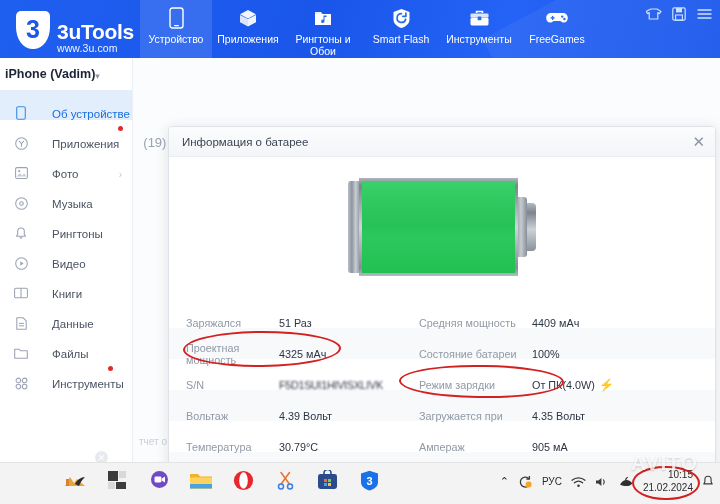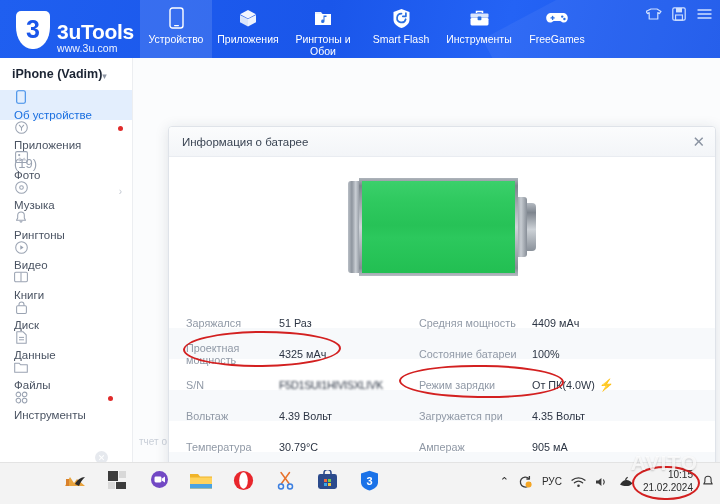--- a/index.html
+++ b/index.html
@@ -47,27 +47,27 @@
   .topright { position: absolute; right: 8px; top: 6px; display: flex; gap: 9px; align-items: center; }
   .topright .ti { width: 16px; height: 16px; display: flex; align-items: center; justify-content: center; cursor: pointer; }
 
   
   .mainarea { position: absolute; left: 0; top: 58px; width: 720px; height: 404px; background: #fff; }
 
   .sidebar {
     position: absolute; left: 0; top: 0; width: 133px; height: 404px;
     background: #fff; border-right: 1px solid #eceef1;
   }
-  .devrow { display: flex; align-items: flex-end; padding: 9px 0 9px 12px; }
+  .devrow { display: flex; align-items: flex-end; padding: 9px 0 9px 5px; }
   .devname { font-size: 12.5px; font-weight: bold; color: #1b2433; }
   .chev { color: #8d95a3; font-size: 9px; }
 
   .sbitem {
-    display: flex; align-items: flex-start; gap: 5px; height: 30px;
-    padding-left: 14px; color: #4a5362; font-size: 11.5px; cursor: pointer; position: relative; flex-direction: column;
+    display: flex; align-items: flex-end; gap: 24px; height: 30px;
+    padding-left: 14px; color: #4a5362; font-size: 11.5px; cursor: pointer; position: relative;
   }
   .sbitem.sel { background: #e3eefd; color: #1a6fe0; }
   .sbicon { width: 14px; height: 14px; flex: none; display: flex; align-items: center; justify-content: center; color: #9aa3b2; }
   .sbitem.sel .sbicon { color: #3b8ae8; }
   .count { color: #9aa3b2; font-size: 13px; }
   .dot { width: 5px; height: 5px; border-radius: 50%; background: #e02b2b; position: absolute; top: 6px; }
   .arrowr { margin-left: auto; margin-right: 10px; color: #c3c9d2; font-size: 10px; }
 
   .bgcontent { position: absolute; left: 133px; top: 0; right: 0; bottom: 0; background: #fbfcfd; }
   .bgfaint { position: absolute; left: 6px; top: 378px; font-size: 10px; color: #c9cfd8; }
@@ -342,29 +342,20 @@
       <div class="sbitem">
         <span class="sbicon">
             <svg width="14" height="12" viewBox="0 0 14 12">
               <rect x=".6" y="1.2" width="12.8" height="9.6" rx="1.2" fill="none" stroke="currentColor" stroke-width="1.05"></rect>
               <line x1="7" y1="1.6" x2="7" y2="10.4" stroke="currentColor" stroke-width="1.05"></line>
             </svg>
           </span>
         <span>Книги</span>
       </div>
 
-      <div class="sbitem">
-        <span class="sbicon">
-            <svg width="11" height="13" viewBox="0 0 11 13">
-              <rect x=".6" y="4.8" width="9.8" height="7.6" rx="1.2" fill="none" stroke="currentColor" stroke-width="1.05"></rect>
-              <path d="M3 4.8V3.4a2.5 2.5 0 0 1 5 0v1.4" fill="none" stroke="currentColor" stroke-width="1.05"></path>
-            </svg>
-          </span>
-        <span>Диск</span>
-      </div>
 
       <div class="sbitem">
         <span class="sbicon">
             <svg width="11" height="13" viewBox="0 0 11 13">
               <path d="M.8.8h6.4l3 3v8.4H.8z" fill="none" stroke="currentColor" stroke-width="1.05" stroke-linejoin="round"></path>
               <path d="M3 6.4h5M3 8.8h5" stroke="currentColor" stroke-width="1"></path>
             </svg>
           </span>
         <span>Данные</span>
       </div>

